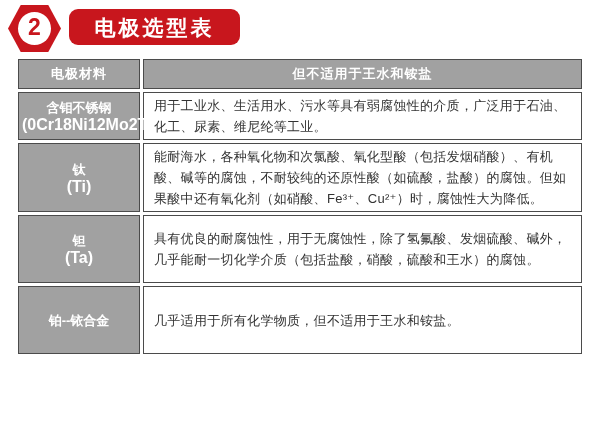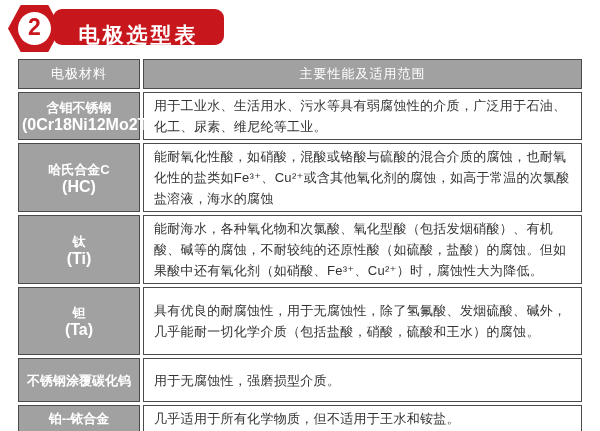--- a/index.html
+++ b/index.html
@@ -22,41 +22,41 @@
   }
   .badge-circle {
     width: 33px; height: 33px; background: #ffffff; border-radius: 50%;
     display: flex; align-items: center; justify-content: center;
   }
   .badge-circle span {
     color: #c8161d; font-size: 23px; font-weight: bold; line-height: 1;
     transform: translateY(-1px);
   }
   .banner {
-    position: absolute; left: 53px; top: 9px;
+    position: absolute; left: 69px; top: 9px;
     width: 171px; height: 36px;
     background: #c8161d; border-radius: 9px;
-    display: flex; align-items: flex-end; justify-content: center;
+    display: flex; align-items: center; justify-content: center;
     z-index: 1;
   }
   .banner span {
     color: #ffffff; font-size: 21px; font-weight: bold; letter-spacing: 3px;
     line-height: 1;
   }
 
   
   table.spec {
     position: absolute; left: 15px; top: 56px; width: 570px;
     border-collapse: separate; border-spacing: 3px;
     table-layout: fixed;
   }
   table.spec th, table.spec td { border: 1px solid #4b4b4b; }
   table.spec th {
     background: #a1a1a1; color: #ffffff;
-    font-size: 13px; font-weight: normal; padding: 5px 12px;
+    font-size: 13px; font-weight: bold; padding: 5px 12px;
     text-align: center; letter-spacing: 1px;
   }
   th.col-mat { width: 122px; }
   td.mat {
     background: #a1a1a1; color: #ffffff;
     font-size: 13px; font-weight: bold; text-align: center;
     padding: 2px 3px; line-height: 17px; vertical-align: middle;
   }
   td.mat .code { font-size: 16px; font-weight: bold; }
   td.desc {
@@ -85,60 +85,47 @@
     </div>
     <div class="banner">
       <span>电极选型表</span>
     </div>
   </div>
 
   <table class="spec">
     <thead>
       <tr>
         <th class="col-mat">电极材料</th>
-        <th class="col-desc">主要性能及适用范围</th>
+        <th class="col-desc">但不适用于王水和铵盐</th>
       </tr>
     </thead>
     <tbody id="table-body">
         <tr>
           <td class="mat">
             <div>含钼不锈钢</div>
             <div class="code">(0Cr18Ni12Mo2Ti)</div>
           </td>
           <td class="desc">用于工业水、生活用水、污水等具有弱腐蚀性的介质，广泛用于石油、化工、尿素、维尼纶等工业。</td>
-        </tr>
-        <tr>
-          <td class="mat">
-            <div>哈氏合金C</div>
-            <div class="code">(HC)</div>
-          </td>
-          <td class="desc">能耐氧化性酸，如硝酸，混酸或铬酸与硫酸的混合介质的腐蚀，也耐氧化性的盐类如Fe³⁺、Cu²⁺或含其他氧化剂的腐蚀，如高于常温的次氯酸盐溶液，海水的腐蚀</td>
         </tr>
         <tr>
           <td class="mat">
             <div>钛</div>
             <div class="code">(Ti)</div>
           </td>
           <td class="desc">能耐海水，各种氧化物和次氯酸、氧化型酸（包括发烟硝酸）、有机酸、碱等的腐蚀，不耐较纯的还原性酸（如硫酸，盐酸）的腐蚀。但如果酸中还有氧化剂（如硝酸、Fe³⁺、Cu²⁺）时，腐蚀性大为降低。</td>
         </tr>
         <tr>
           <td class="mat">
             <div>钽</div>
             <div class="code">(Ta)</div>
           </td>
           <td class="desc">具有优良的耐腐蚀性，用于无腐蚀性，除了氢氟酸、发烟硫酸、碱外，几乎能耐一切化学介质（包括盐酸，硝酸，硫酸和王水）的腐蚀。</td>
         </tr>
         <tr>
           <td class="mat">
-            <div>不锈钢涂覆碳化钨</div>
-          </td>
-          <td class="desc">用于无腐蚀性，强磨损型介质。</td>
-        </tr>
-        <tr>
-          <td class="mat">
             <div>铂--铱合金</div>
           </td>
           <td class="desc">几乎适用于所有化学物质，但不适用于王水和铵盐。</td>
         </tr>
       </tbody>
   </table>
 
 </div>
 
 </body></html>

